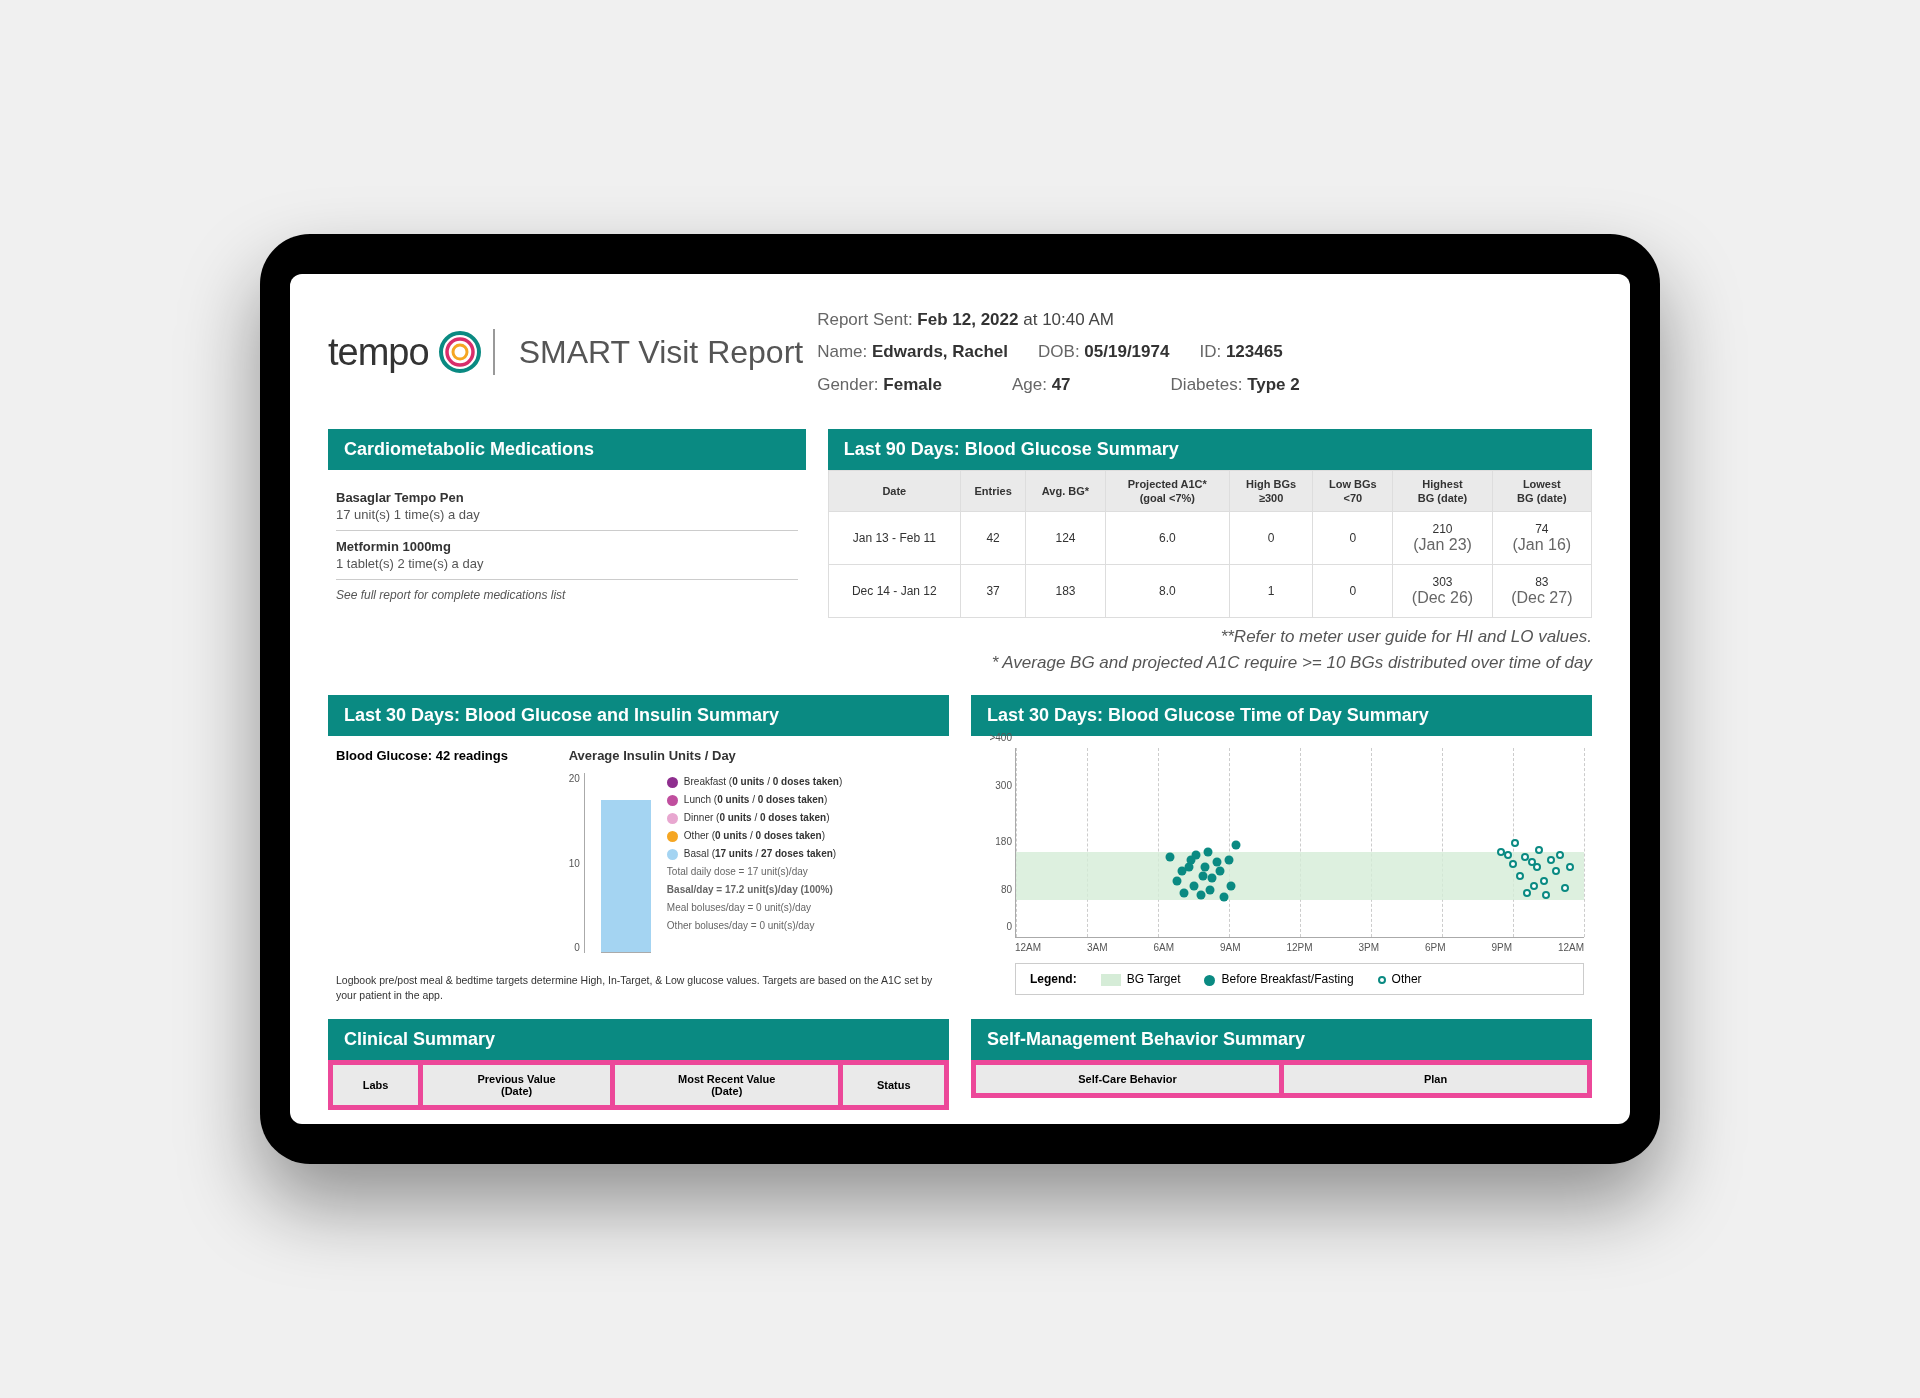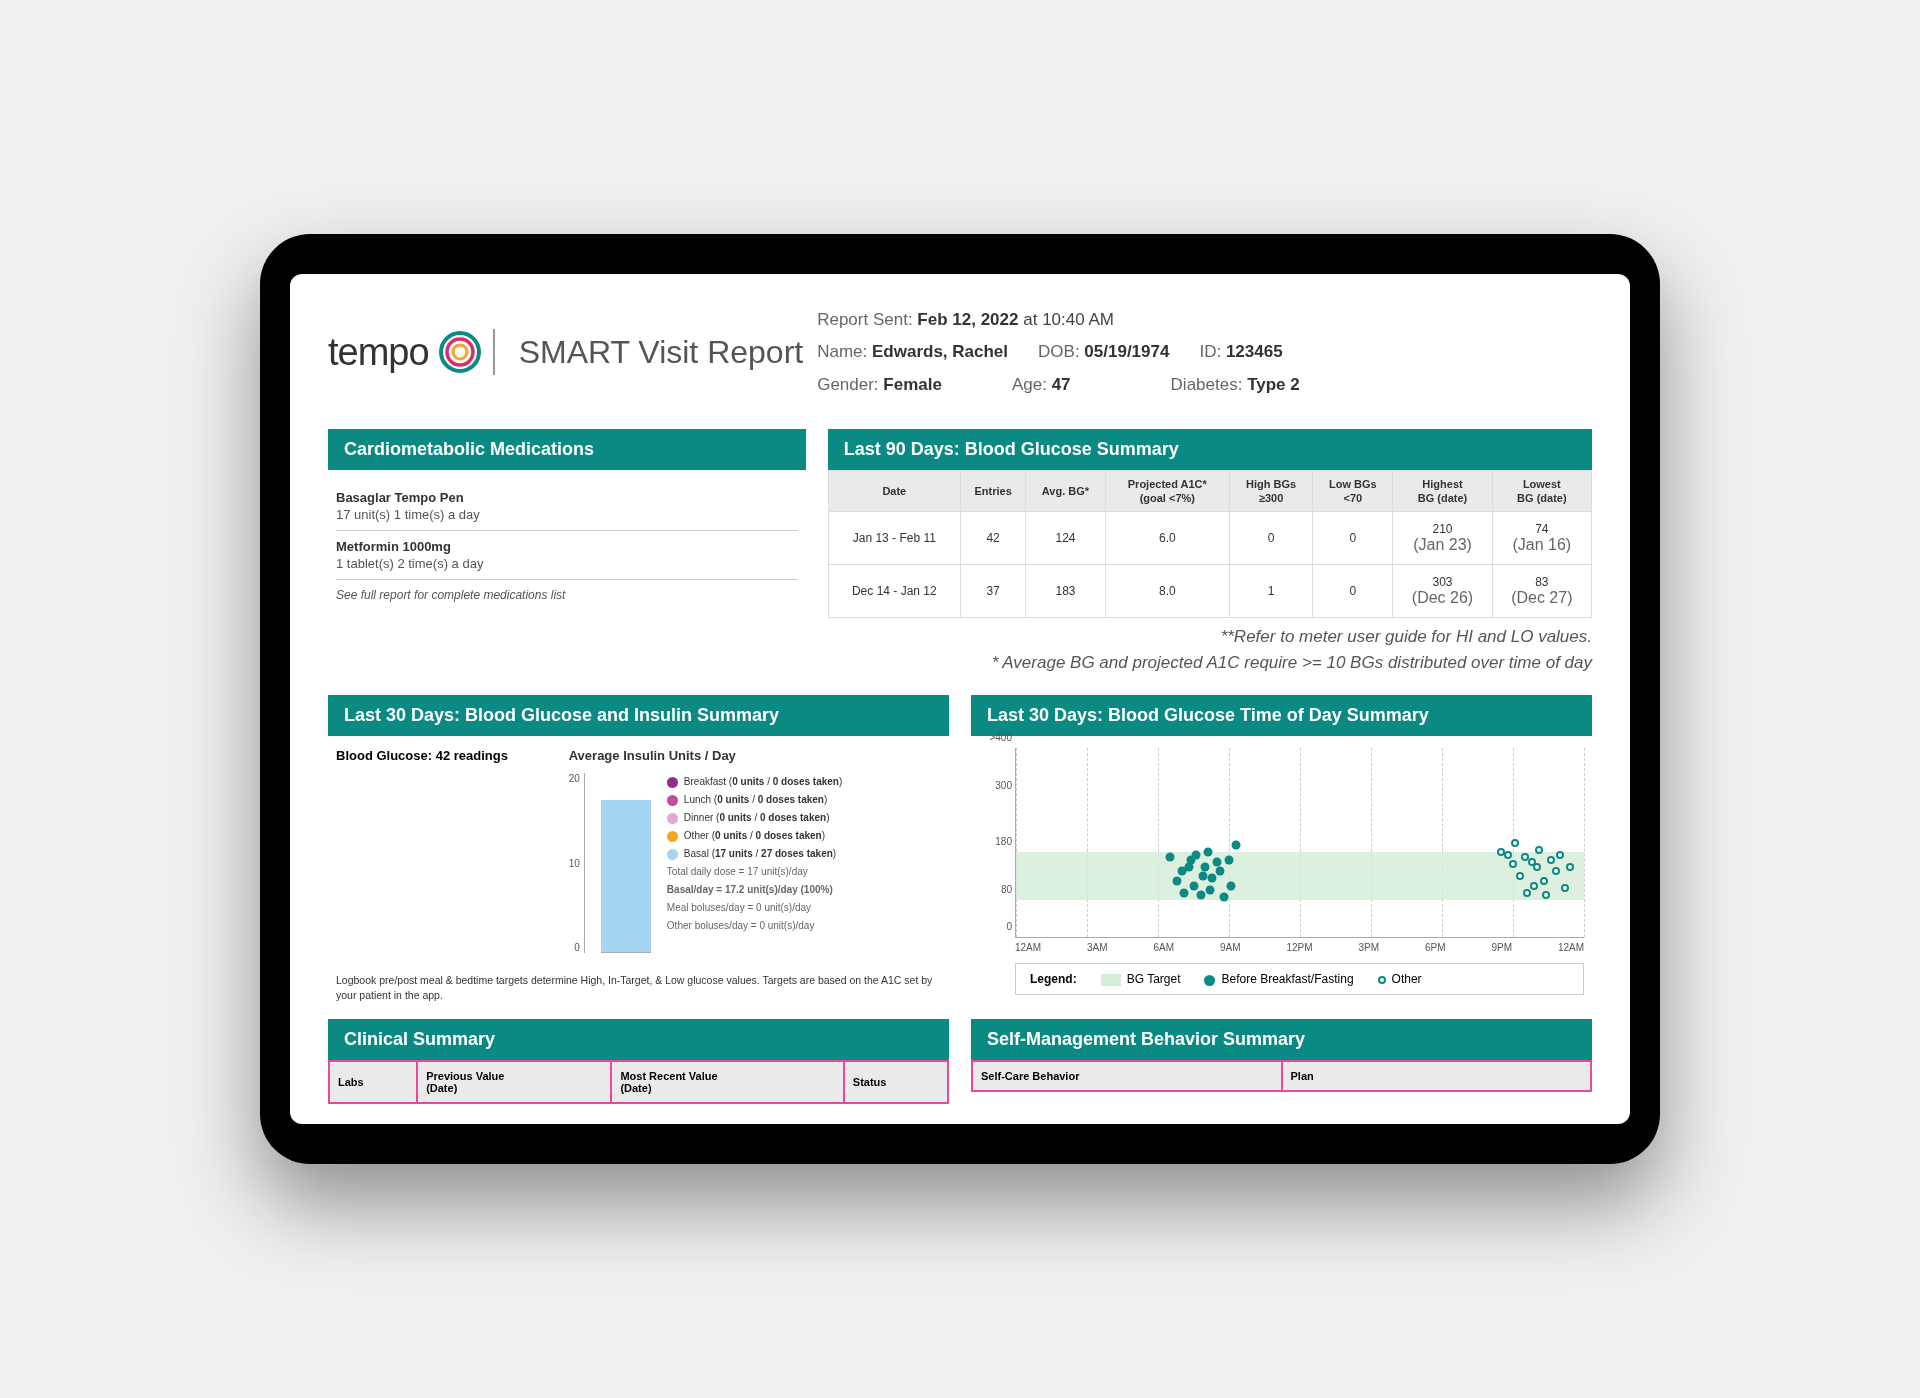--- a/index.html
+++ b/index.html
@@ -201,21 +201,21 @@
     padding: 8px 14px;
     font-size: 12px;
     display: flex;
     align-items: center;
     gap: 24px;
     margin-top: 10px;
     margin-left: 36px;
   }
   .legend-row .lbl { font-weight: 700; }
   .sq { display: inline-block; width: 20px; height: 12px; background: #d5ecd7; margin-right: 6px; vertical-align: middle; }
-  .clinical-table th { background: #eaeaea; font-size: 11px; padding: 8px; text-align: left; border: 2px solid #ec4899; }
+  .clinical-table th { background: #eaeaea; font-size: 11px; padding: 8px; text-align: center; border: 5px solid #ec4899; }
   .clinical-table { width: 100%; border-collapse: collapse; }
 </style>
 </head>
 <body>
 
 <div class="tablet-frame">
   <div class="screen">
 
     <div class="header">
       <div class="logo-block">

